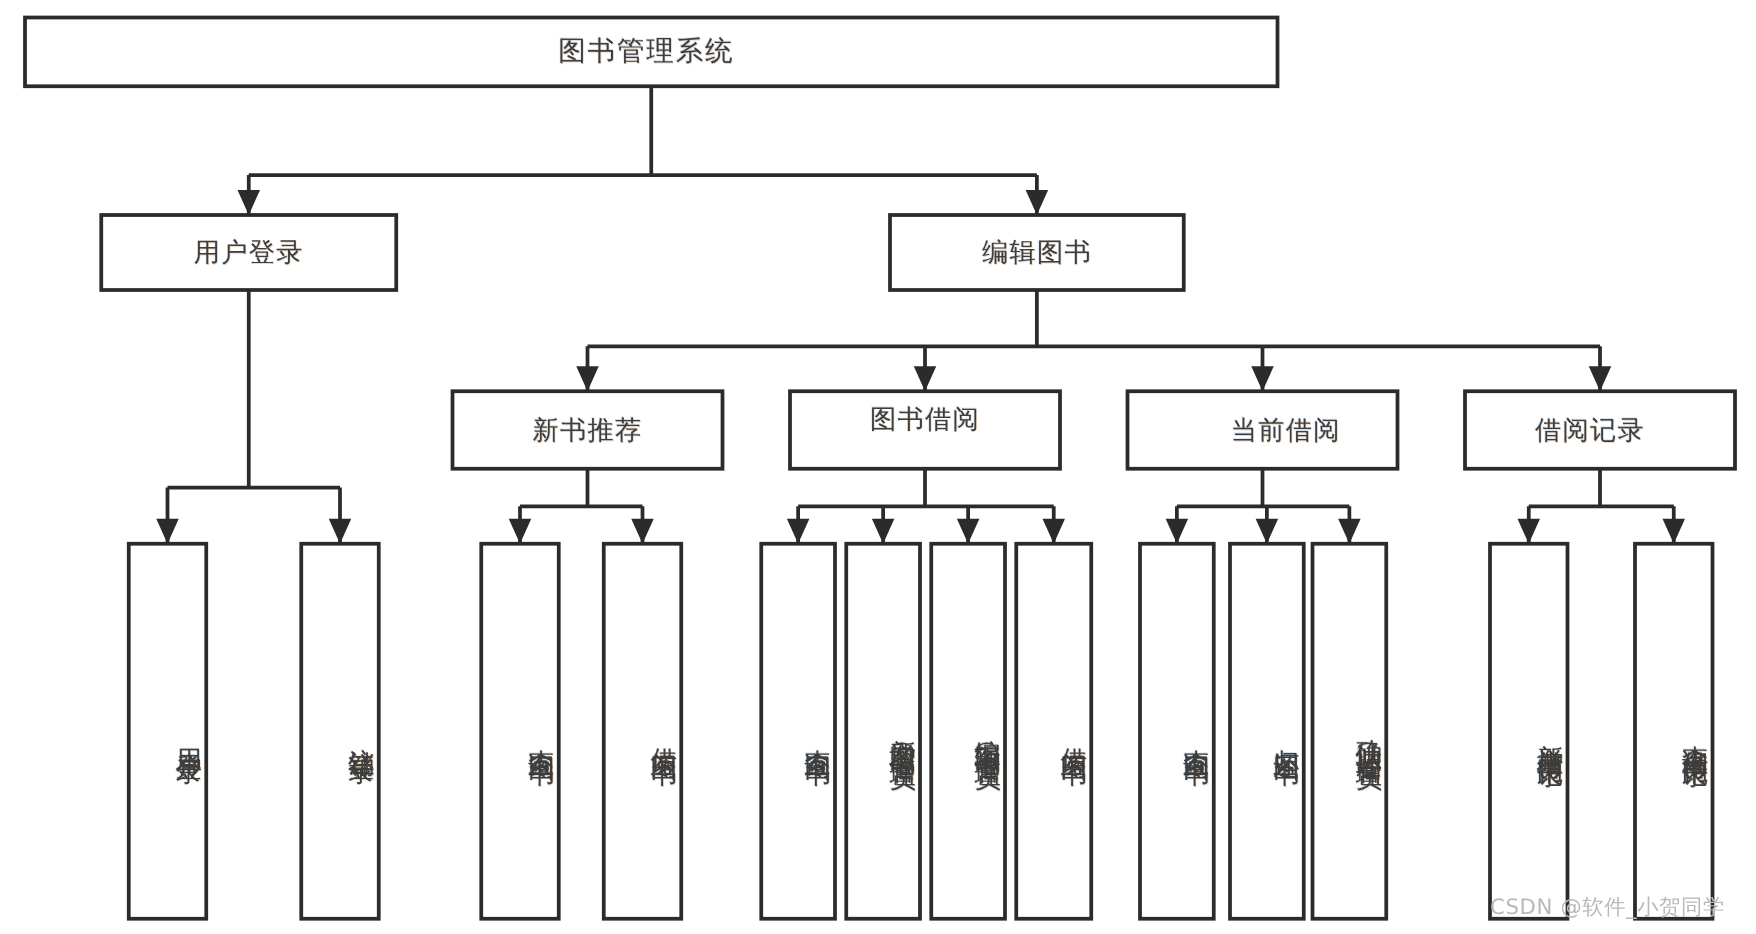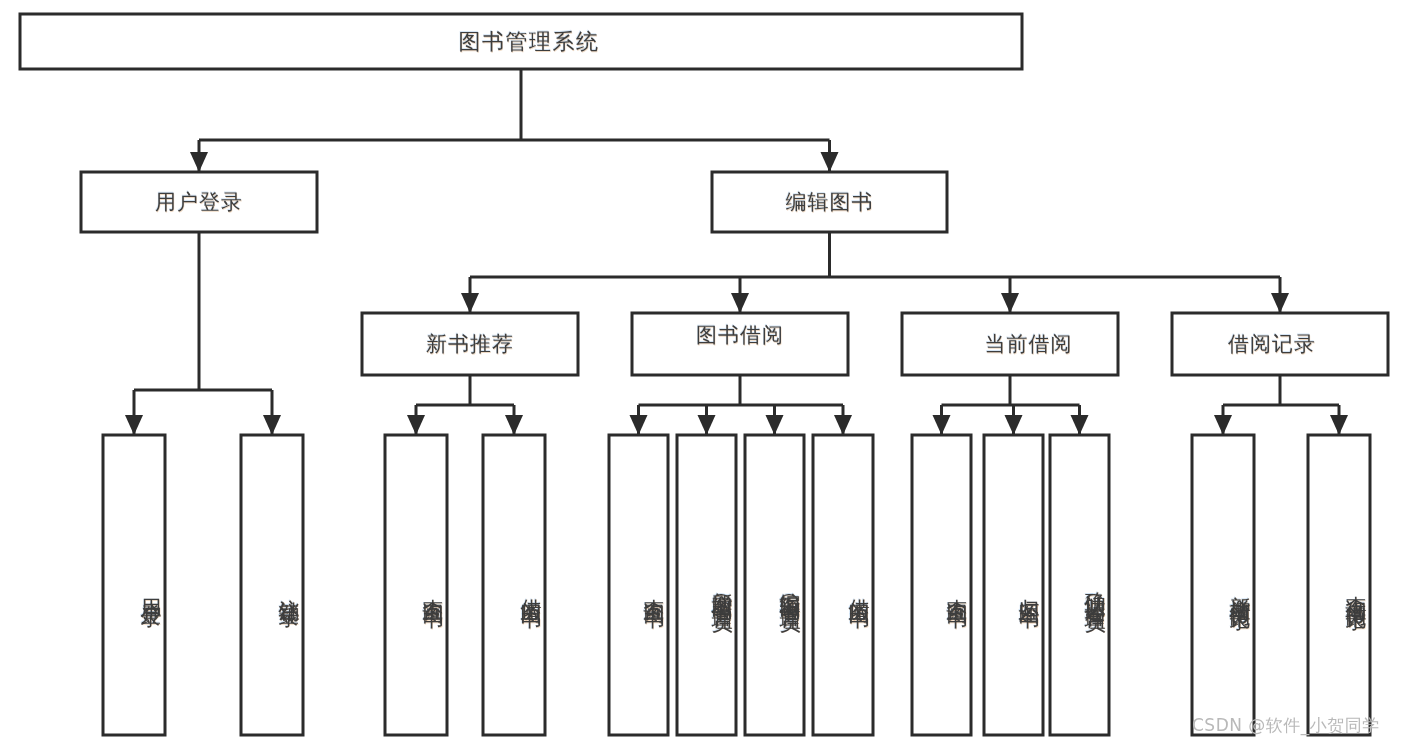--- a/index.html
+++ b/index.html
@@ -165,21 +165,21 @@
         <rect x="813" y="435" width="60" height="300" class="node-box"></rect>
         <rect x="912" y="435" width="59" height="300" class="node-box"></rect>
         <rect x="984" y="435" width="59" height="300" class="node-box"></rect>
         <rect x="1050" y="435" width="59" height="300" class="node-box"></rect>
         <rect x="1192" y="435" width="62" height="300" class="node-box"></rect>
         <rect x="1308" y="435" width="62" height="300" class="node-box"></rect>
       </g>
   </svg>
 
   <div id="labels-layer">
-      <div class="node-label horizontal title" style="left: 28px; top: 14px; width: 1002px; height: 55px;">图书管理系统</div>
+      <div class="node-label horizontal title" style="left: 16px; top: 14px; width: 1002px; height: 55px;">图书管理系统</div>
       <div class="hit-area" style="left: 20px; top: 14px; width: 1002px; height: 55px;"></div>
       <div class="node-label horizontal" style="left: 81px; top: 172px; width: 236px; height: 60px;">用户登录</div>
       <div class="hit-area" style="left: 81px; top: 172px; width: 236px; height: 60px;"></div>
       <div class="node-label horizontal" style="left: 712px; top: 172px; width: 235px; height: 60px;">编辑图书</div>
       <div class="hit-area" style="left: 712px; top: 172px; width: 235px; height: 60px;"></div>
       <div class="node-label horizontal" style="left: 362px; top: 313px; width: 216px; height: 62px;">新书推荐</div>
       <div class="hit-area" style="left: 362px; top: 313px; width: 216px; height: 62px;"></div>
       <div class="node-label horizontal" style="left: 632px; top: 313px; width: 216px; height: 44px;">图书借阅</div>
       <div class="hit-area" style="left: 632px; top: 313px; width: 216px; height: 62px;"></div>
       <div class="node-label horizontal" style="left: 902px; top: 313px; width: 216px; height: 62px; padding-left: 37px;">当前借阅</div>

